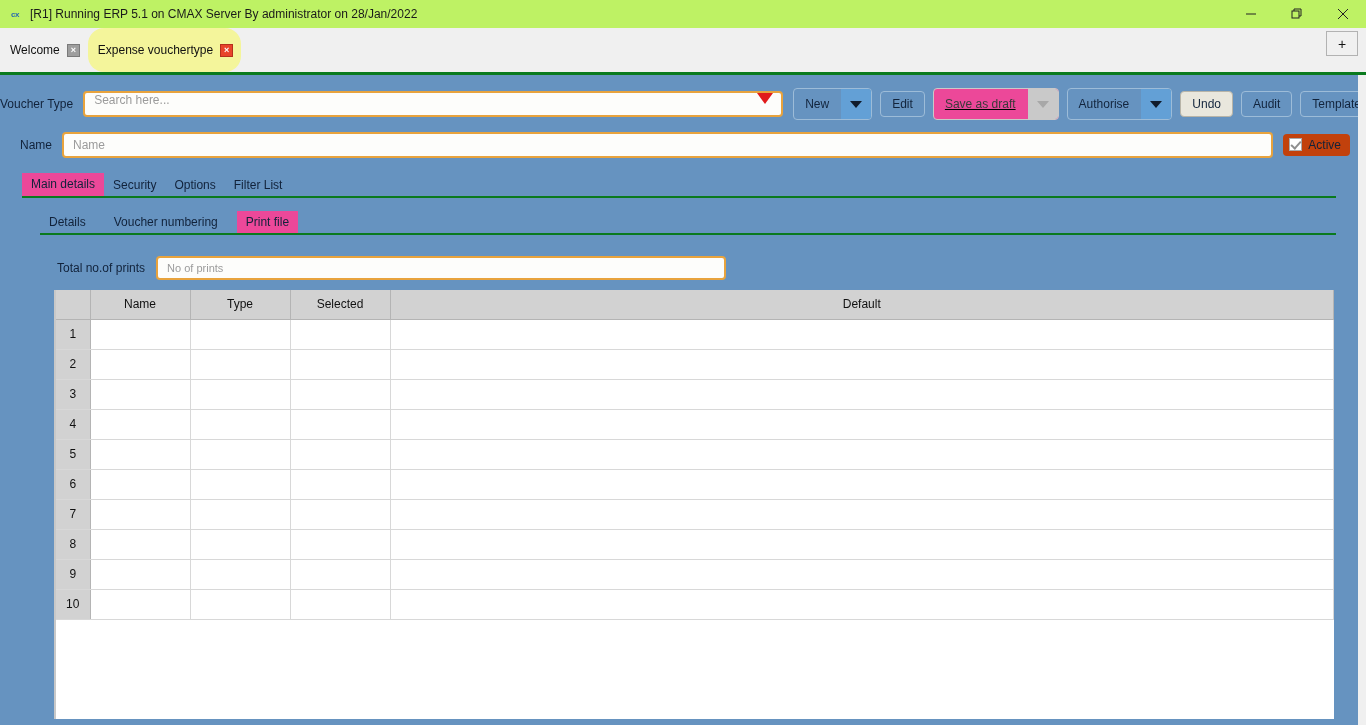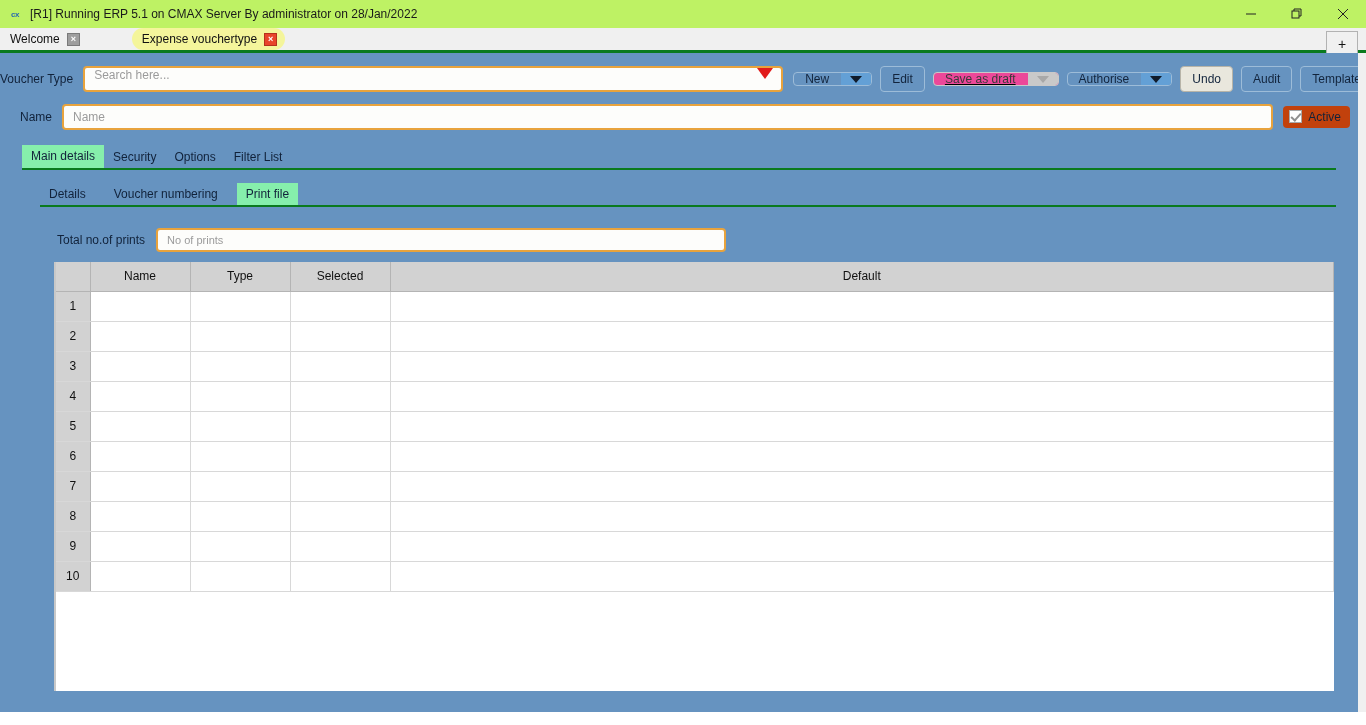--- a/index.html
+++ b/index.html
@@ -37,26 +37,25 @@
   .win-btn {
     width: 46px; height: 28px;
     display: flex; align-items: center; justify-content: center;
     font-size: 12px; color: #222;
     background: transparent;
   }
   .win-btn svg { display: block; }
 
   
   .tabstrip {
-    height: 22px;
+    height: 44px;
     background: #f0f0f0;
     display: flex;
     align-items: stretch;
     position: relative;
-    gap: 44px;
   }
   .doc-tab {
     display: flex; align-items: center;
     padding: 0 8px 0 10px;
     gap: 7px;
     font-size: 12px;
     color: #111;
     white-space: nowrap;
   }
   .doc-tab.active { background: #f4f59b; border-radius: 16px; }
@@ -145,21 +144,21 @@
     background: #6693c0;
     color: #12243c;
     font-size: 12px;
     display: flex; align-items: center;
     padding: 0 11px;
     white-space: nowrap;
   }
   .btn.light { background: #e9e7dd; border-color: #b7b4a8; }
 
   .split {
-    height: 14px;
+    height: 32px;
     border: 1px solid #9dbcd8;
     border-radius: 4px;
     display: flex; align-items: stretch;
     overflow: hidden;
     background: #6693c0;
   }
   .split .sp-label {
     display: flex; align-items: center;
     padding: 0 12px 0 11px;
     font-size: 12px; color: #12243c;
@@ -222,21 +221,21 @@
   .active-lbl { font-size: 12px; color: #11223a; }
 
   
   .tabs-l1 { padding: 15px 0 0 22px; display: flex; align-items: flex-end; gap: 0; }
   .tabs-l2 { padding: 13px 0 0 40px; display: flex; align-items: flex-end; gap: 10px; }
   .tb {
     font-size: 12px; color: #11223a;
     padding: 4px 9px 4px 9px;
     white-space: nowrap;
   }
-  .tb.active { background: #86efac; }
+  .tb.active { background: #ec4899; }
   .tab-underline {
     height: 2px; background: #0a7a1e;
     margin: 0 22px 0 22px;
   }
   .tab-underline.l2 { margin: 0 22px 0 40px; }
   .tabs-l1-wrap, .tabs-l2-wrap { position: relative; }
   .tabs-l1 .tb.active { padding-bottom: 5px; }
 
   
   .panel {

